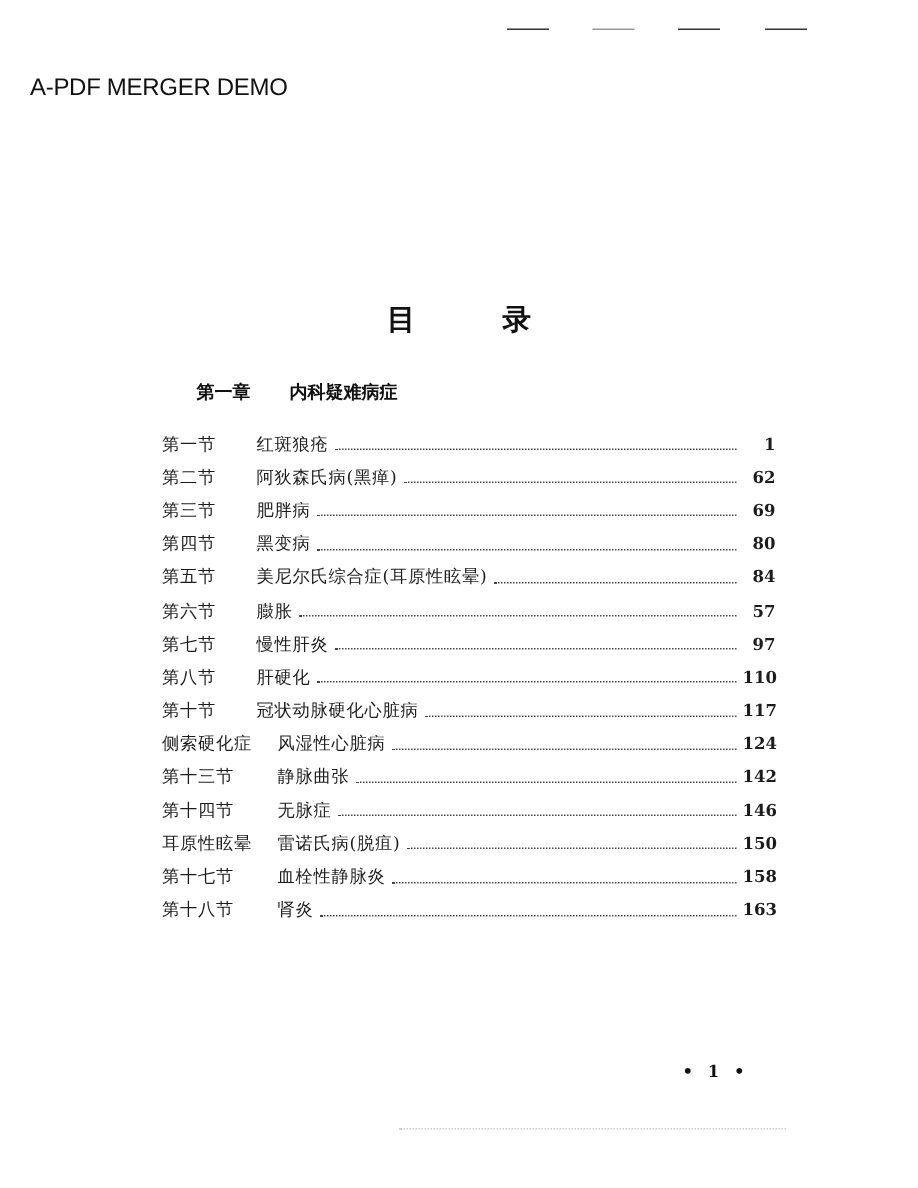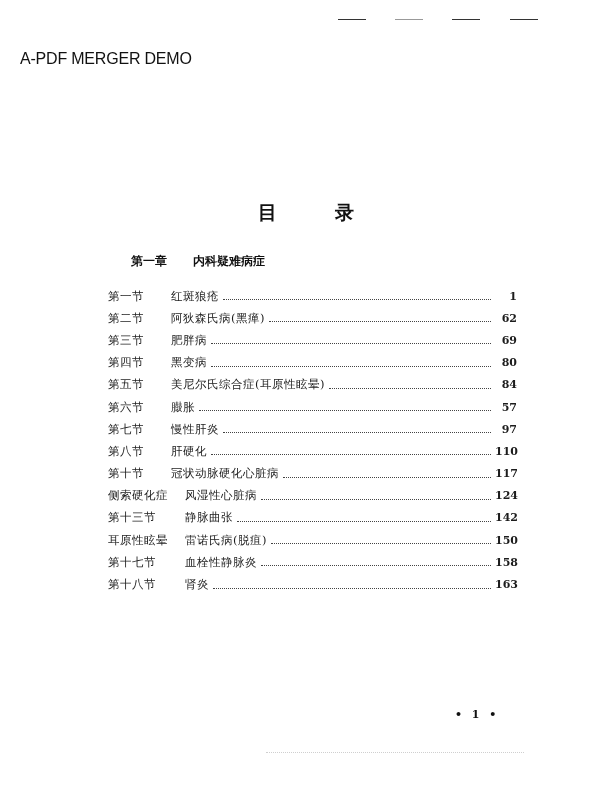--- a/index.html
+++ b/index.html
@@ -133,20 +133,26 @@
       <span class="leader"></span>
       <span class="pg">124</span>
     </li>
   <li class="toc-row wide">
       <span class="sec">第十三节</span>
       <span class="title">静脉曲张</span>
       <span class="leader"></span>
       <span class="pg">142</span>
     </li>
   <li class="toc-row wide">
+      <span class="sec">第十四节</span>
+      <span class="title">无脉症</span>
+      <span class="leader"></span>
+      <span class="pg">146</span>
+    </li>
+  <li class="toc-row wide">
       <span class="sec">耳原性眩晕</span>
       <span class="title">雷诺氏病(脱疽)</span>
       <span class="leader"></span>
       <span class="pg">150</span>
     </li>
   <li class="toc-row wide">
       <span class="sec">第十七节</span>
       <span class="title">血栓性静脉炎</span>
       <span class="leader"></span>
       <span class="pg">158</span>

